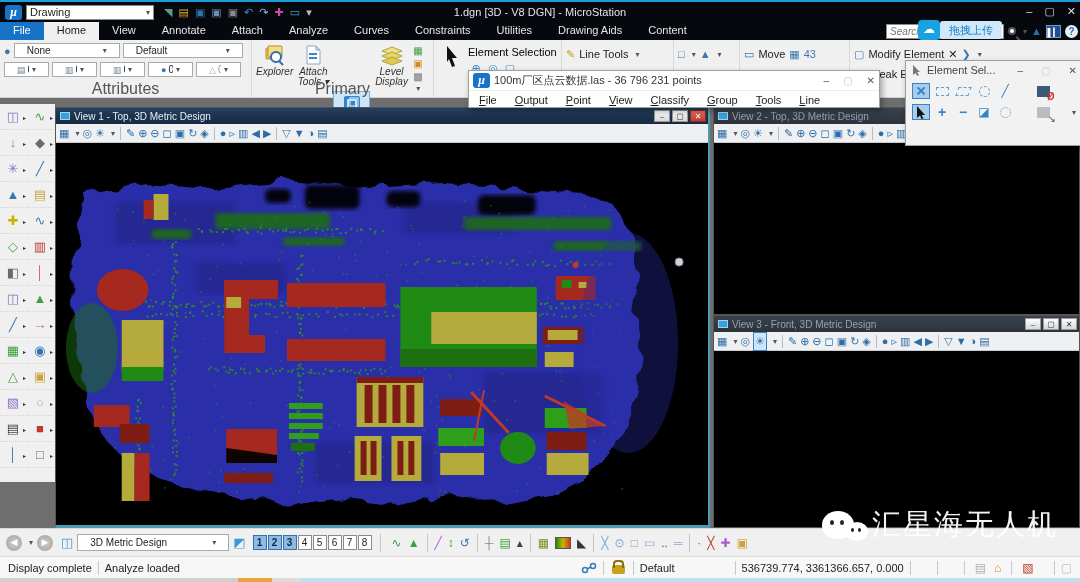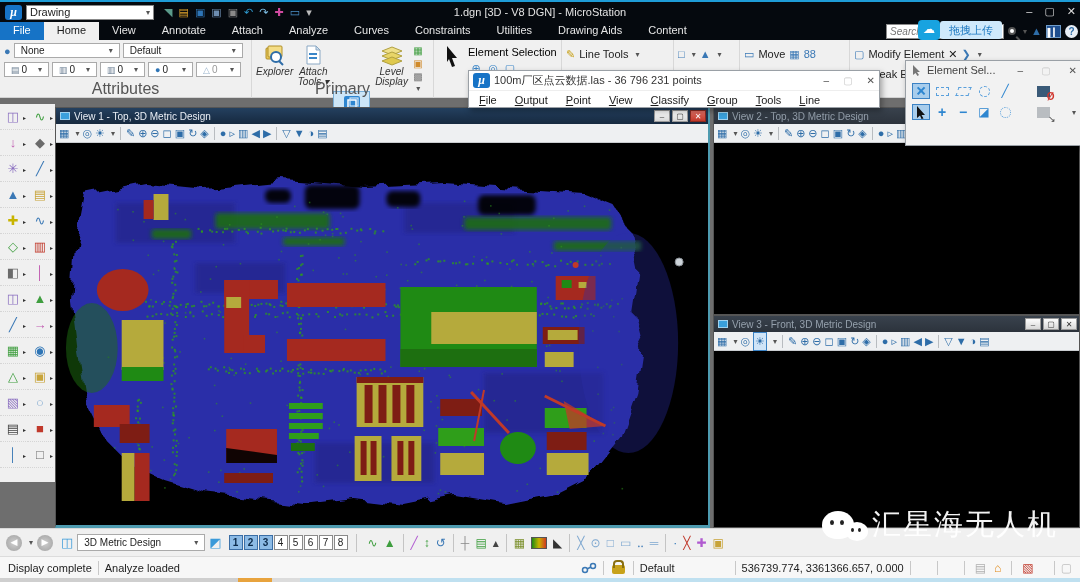--- a/index.html
+++ b/index.html
@@ -37,21 +37,21 @@
   .mag::after { content:""; position:absolute; width:2px; height:5px; background:#555; left:7px; top:7px; transform:rotate(-45deg); }
   .tile-blue { width:15px; height:13px; background:#1d4e8f; color:#fff; font-size:8px; text-align:center; line-height:13px; border:1px solid #6f9cc9; }
   .helpq { width:13px; height:13px; border-radius:50%; background:#e8eef5; color:#2e6da8; font-weight:bold; font-size:10px; text-align:center; line-height:13px; }
 
   
   .ribbon { position:absolute; left:0; top:40px; width:1080px; height:58px; background:#f0f0f0;
             border-bottom:1px solid #d2d2d2; display:flex; }
   .rgroup { position:relative; height:58px; padding:3px 4px 12px 4px; border-right:1px solid #d8d8d8; }
   .glabel { position:absolute; bottom:0; left:0; right:0; text-align:center; color:#555; font-size:16px; }
   .combo { background:#fff; border:1px solid #aaa; height:15px; display:flex; align-items:center;
-           padding:0 6px; color:#222; font-size:10px; }
+           padding:0 12px; color:#222; font-size:10px; }
   .combo .cv { flex:1; white-space:nowrap; overflow:hidden; }
   .car { color:#555; font-size:8px; margin-left:3px; }
   .attr-r1, .attr-r2 { display:flex; gap:3px; align-items:center; margin-bottom:4px; }
   .mini { width:45px; }
   .miniic { font-size:9px; margin-right:2px; }
   .bigbtn { display:flex; flex-direction:column; align-items:center; width:44px; padding:1px 0; gap:1px; }
   .bigbtn.hl { background:#cde6f7; border:1px solid #7ab0d8;margin-top:48px; }
   .bigbtn .blab { font-size:10px; color:#333; text-align:center; line-height:10px;font-style:italic; }
   .prim-row { display:flex; align-items:flex-start; gap:2px; }
   .elsel-arrow { margin:2px 8px 0 6px; }
@@ -107,21 +107,21 @@
   .darksq { width:13px; height:11px; background:#3a5a78; position:relative; }
   .darksq::after { content:"Ø"; position:absolute; right:-5px; bottom:-5px; color:#d0342c; font-size:10px; font-weight:bold; }
   .graysq { width:13px; height:11px; background:#b9bdc1; position:relative; }
   .graysq::after { content:"↘"; position:absolute; right:-6px; bottom:-6px; color:#444; font-size:9px; }
 
   
   .bottombar { position:absolute; left:0; top:528px; width:1080px; height:28px; background:#f0f0f0;
                border-top:1px solid #d9d9d9; display:flex; align-items:center; padding-left:6px; gap:4px; }
   .navcirc { width:16px; height:16px; border-radius:50%; background:radial-gradient(#cfcfcf,#9f9f9f);
              color:#fff; text-align:center; line-height:15px; font-size:9px; }
-  .modelcombo { width:128px; height:17px; }
+  .modelcombo { width:152px; height:17px; }
   .numbtn { width:14px; height:15px; border:1px solid #8a8a8a; background:#fff; color:#222;
             font-size:10px; text-align:center; line-height:14px; }
   .numbtn.on { background:#8cbbe6; border-color:#3b6ea5; color:#0b2a4a; font-weight:bold; }
   .bsep { width:1px; height:18px; background:#c4c4c4; margin:0 4px; }
   .bt { font-size:12px; margin:0 3px; }
   .grad-ic { width:16px; height:12px; background:linear-gradient(90deg,#1f8a14,#c8b400,#d03a20); border:1px solid #555; }
 
   .statusbar { position:absolute; left:0; top:556px; width:1080px; height:22px; background:#f7f7f7;
                border-top:1px solid #dcdcdc; display:flex; align-items:center; color:#222; }
   .ssep { width:1px; height:14px; background:#c8c8c8; margin:0 6px; }
@@ -339,21 +339,21 @@
           </div>
       </div>
     </div>
 
     <div class="rgroup" style="width:110px;">
       <div class="two-rows">
         <div class="trow">
           <span class="ticon" style="color:#3a78b5;">▭</span>
           <span class="tlab">Move</span>
           <span class="ticon" style="color:#3a78b5;">▦</span>
-          <span class="ticon" style="color:#3a78b5;">88</span>
+          <span class="ticon" style="color:#3a78b5;">43</span>
         </div>
         <div class="trow">
           <span class="ticon" style="color:#3a78b5;">▭</span>
           <span class="tlab">Copy</span>
           <span class="ticon" style="color:#3a78b5;">△</span>
           <span class="ticon" style="color:#3a78b5;">▤</span>
         </div>
       </div>
     </div>
 

